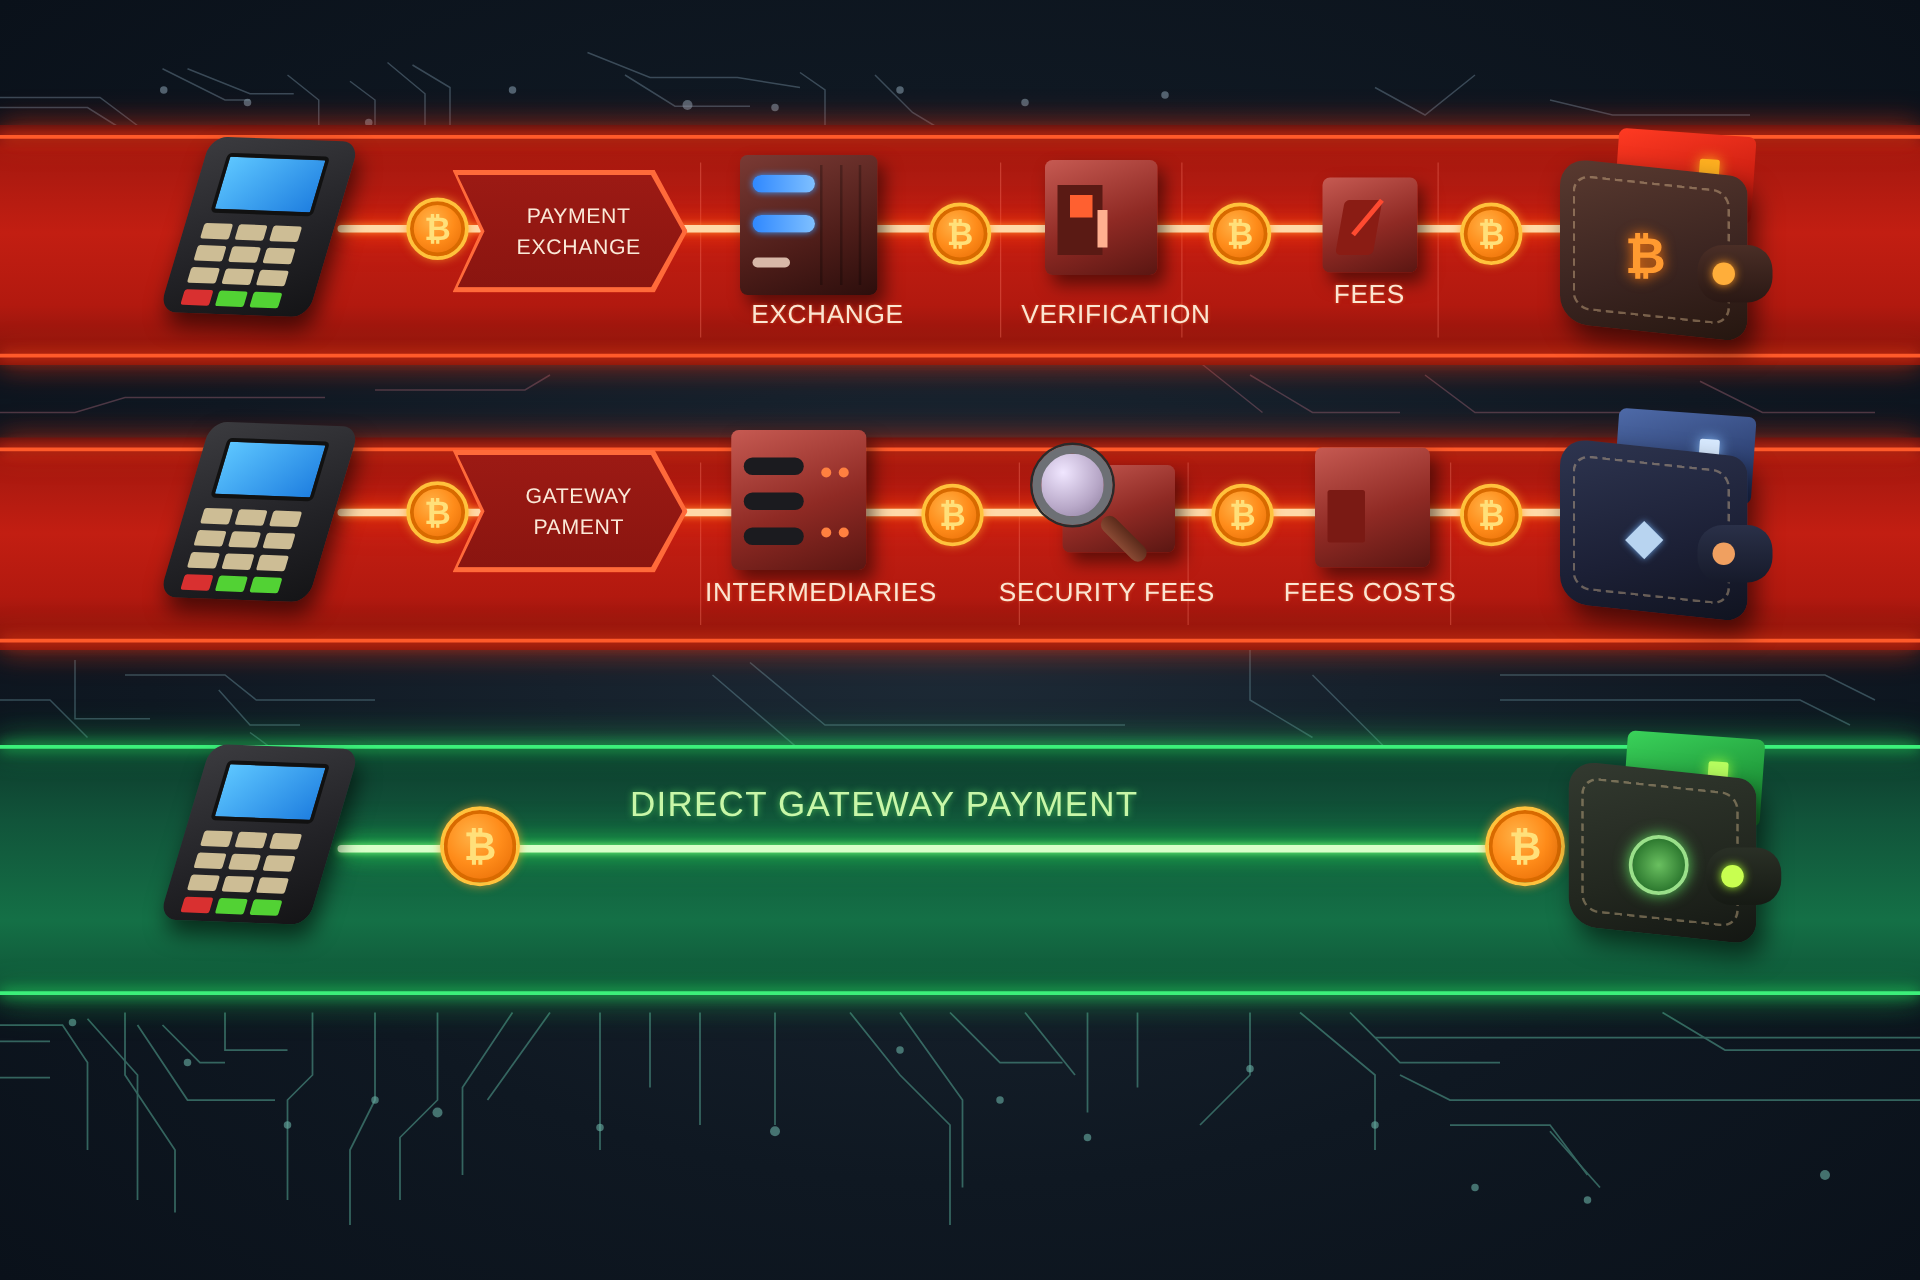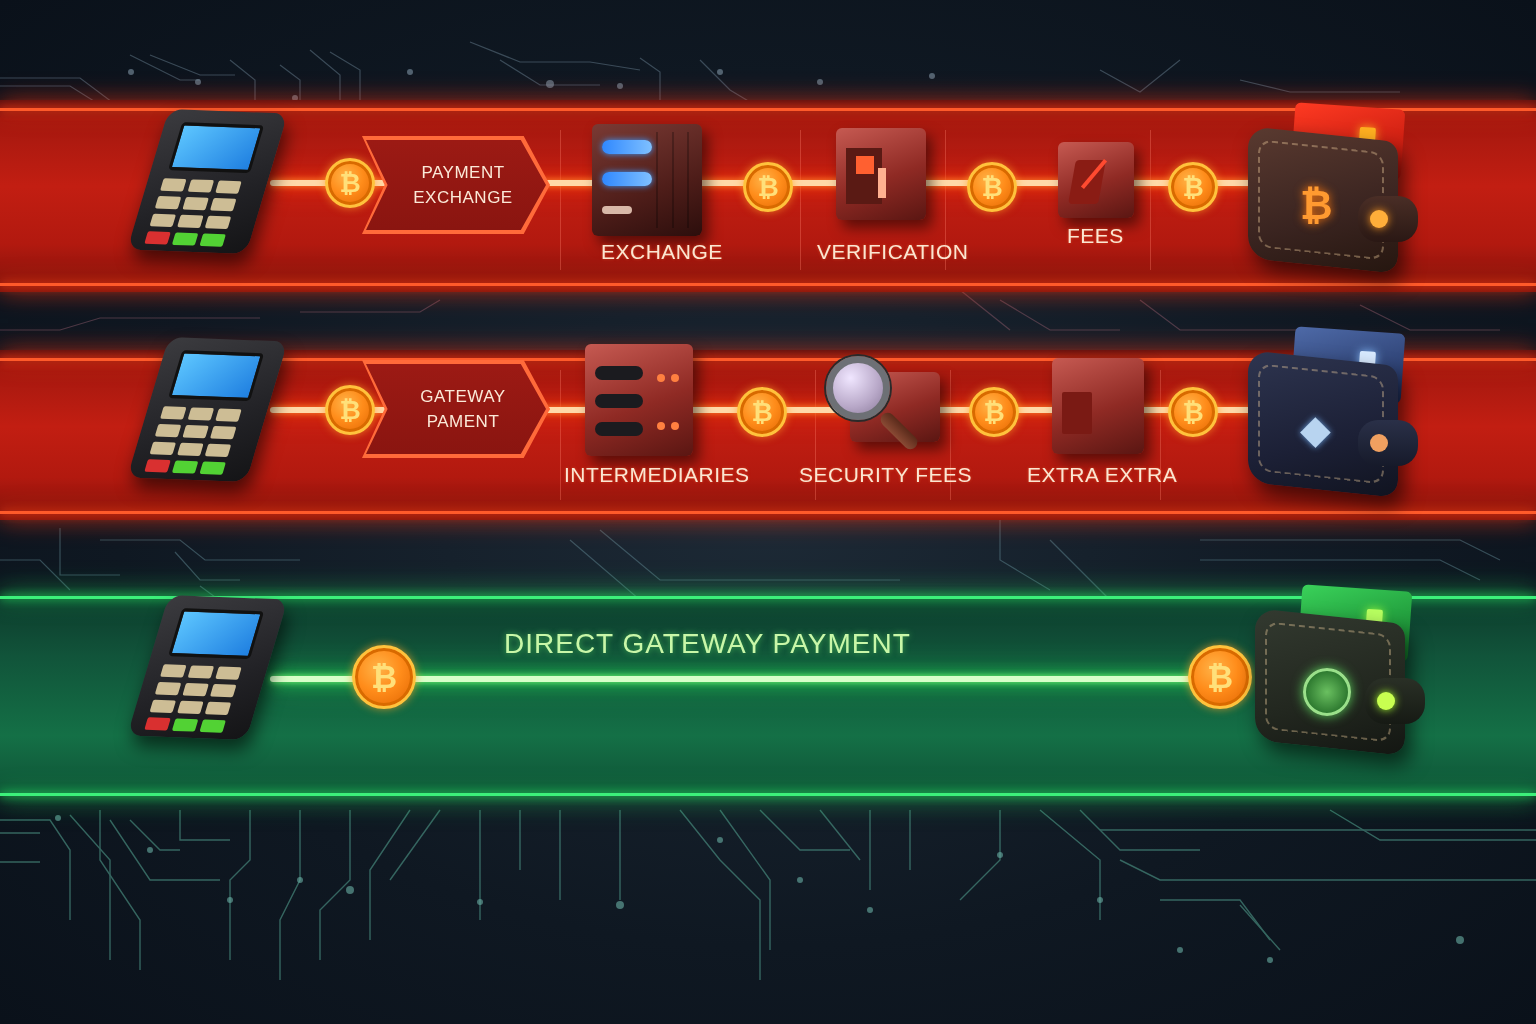--- a/index.html
+++ b/index.html
@@ -425,21 +425,21 @@
 <div class="magnifier-handle" style="left:892px; top:408px;"></div>
 <div class="coin" style="left:969px; top:387px;">₿</div>
 
 <div class="box" style="left:1052px; top:358px; width:92px; height:96px;">
   <div style="position:absolute; left:10px; top:34px; width:30px; height:42px; background:#7a1a14; border-radius:2px;"></div>
 </div>
 <div class="coin" style="left:1168px; top:387px;">₿</div>
 
 <div class="step-label" style="left:564px; top:463px;">INTERMEDIARIES</div>
 <div class="step-label" style="left:799px; top:463px;">SECURITY FEES</div>
-<div class="step-label" style="left:1027px; top:463px;">EXTRA EXTRA</div>
+<div class="step-label" style="left:1027px; top:463px;">FEES COSTS</div>
 
 <div class="wallet blue" style="left:1238px; top:330px;">
   <div class="card">
       <div class="chip"></div>
     </div>
   <div class="pouch">
       <div class="stitch"></div>
     </div>
   <div class="strap"></div>
   <div class="button"></div>

